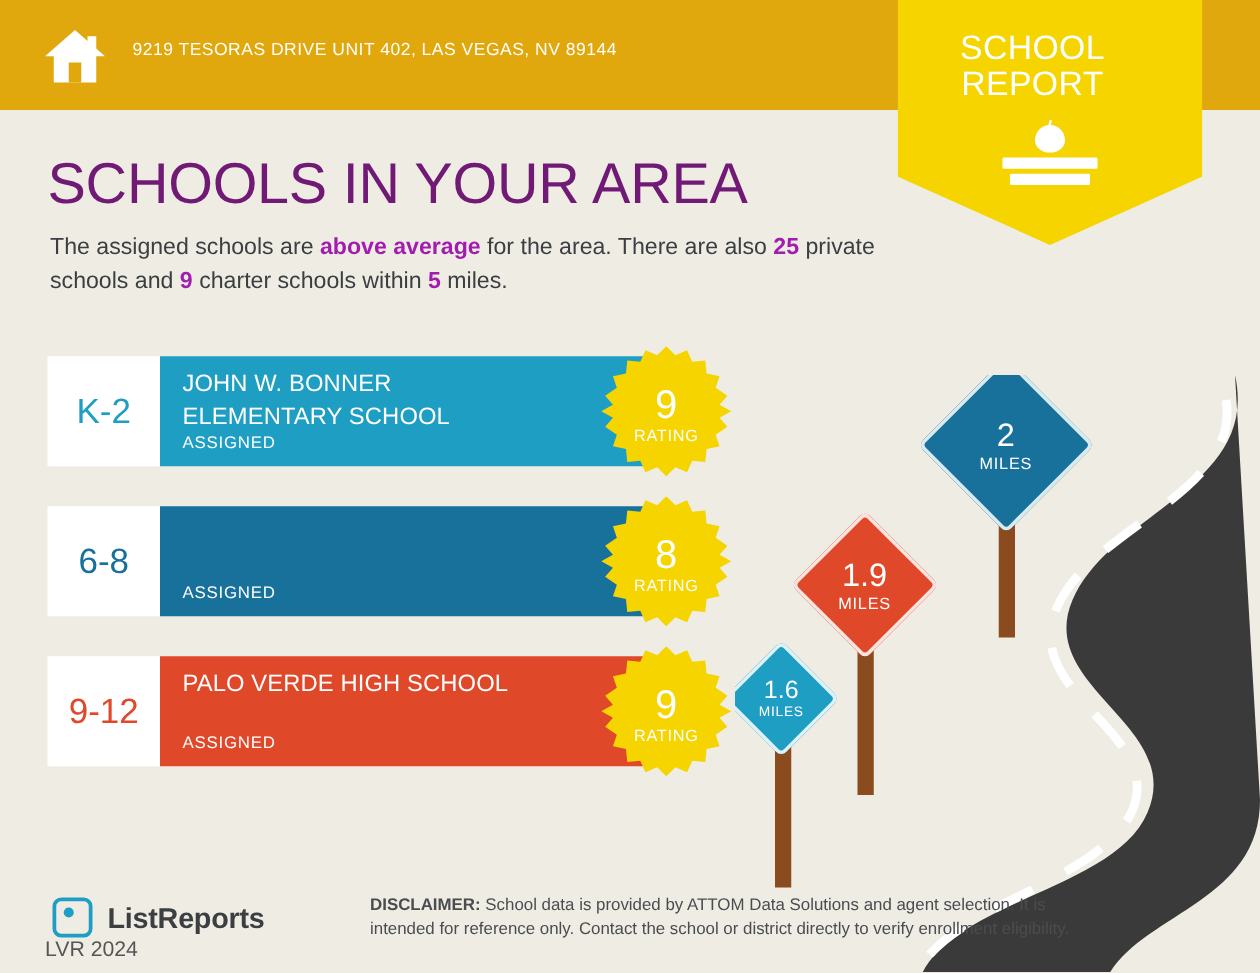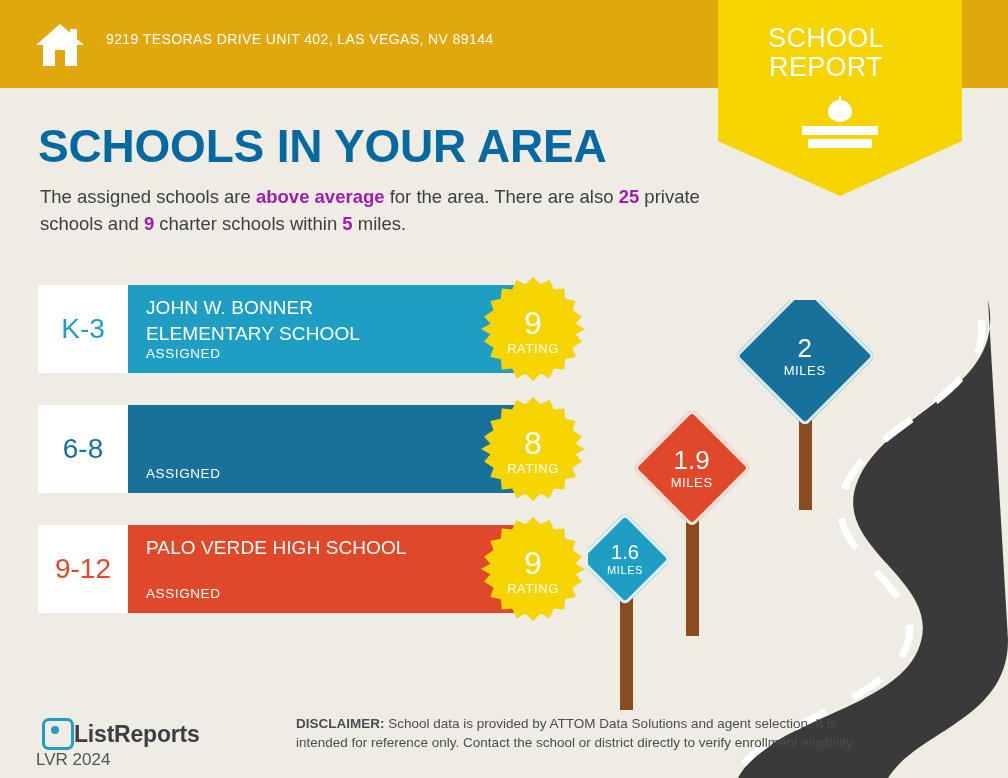--- a/index.html
+++ b/index.html
@@ -104,22 +104,22 @@
   }
   .book1 { width: 76px; height: 9px; }
   .book2 { width: 64px; height: 9px; margin-top: 4px; }
 
   
   .page-title {
     position: absolute;
     left: 38px;
     top: 119px;
     font-size: 46px;
-    font-weight: bold;
-    color: #0369a1;
+    font-weight: normal;
+    color: #701a75;
     letter-spacing: -0.2px;
   }
   .intro {
     position: absolute;
     left: 40px;
     top: 183px;
     width: 660px;
     font-size: 18.5px;
     line-height: 27px;
     color: #3b3f42;
@@ -248,21 +248,21 @@
   .d-num { font-size: 26px; line-height: 26px; }
   .d-lbl { font-size: 13px; letter-spacing: 0.6px; margin-top: 2px; }
 
   
   .footer-logo {
     position: absolute;
     left: 42px;
     top: 718px;
     display: flex;
     align-items: center;
-    gap: 0;
+    gap: 12px;
   }
   .logo-mark {
     width: 26px; height: 26px;
     border: 3px solid #1f9ec4;
     border-radius: 7px;
     position: relative;
   }
   .logo-mark:after {
     content: "";
     position: absolute;
@@ -328,21 +328,21 @@
   </div>
 
   <div class="page-title">SCHOOLS IN YOUR AREA</div>
 
   <div class="intro">
     <span>The assigned schools are </span><b>above average</b><span> for the area. There are</span>
     <span>also </span><b>25</b><span> private schools and </span><b>9</b><span> charter schools within </span><b>5</b><span> miles.</span>
   </div>
 
   <div class="school-row row-1">
-    <div class="grade-box g-blue">K-3</div>
+    <div class="grade-box g-blue">K-2</div>
     <div class="bar c-blue">
       <div class="sname">JOHN W. BONNER ELEMENTARY SCHOOL</div>
       <div class="assigned">ASSIGNED</div>
     </div>
     <div class="burst">
       <div class="num">9</div>
       <div class="lbl">RATING</div>
     </div>
   </div>
 

